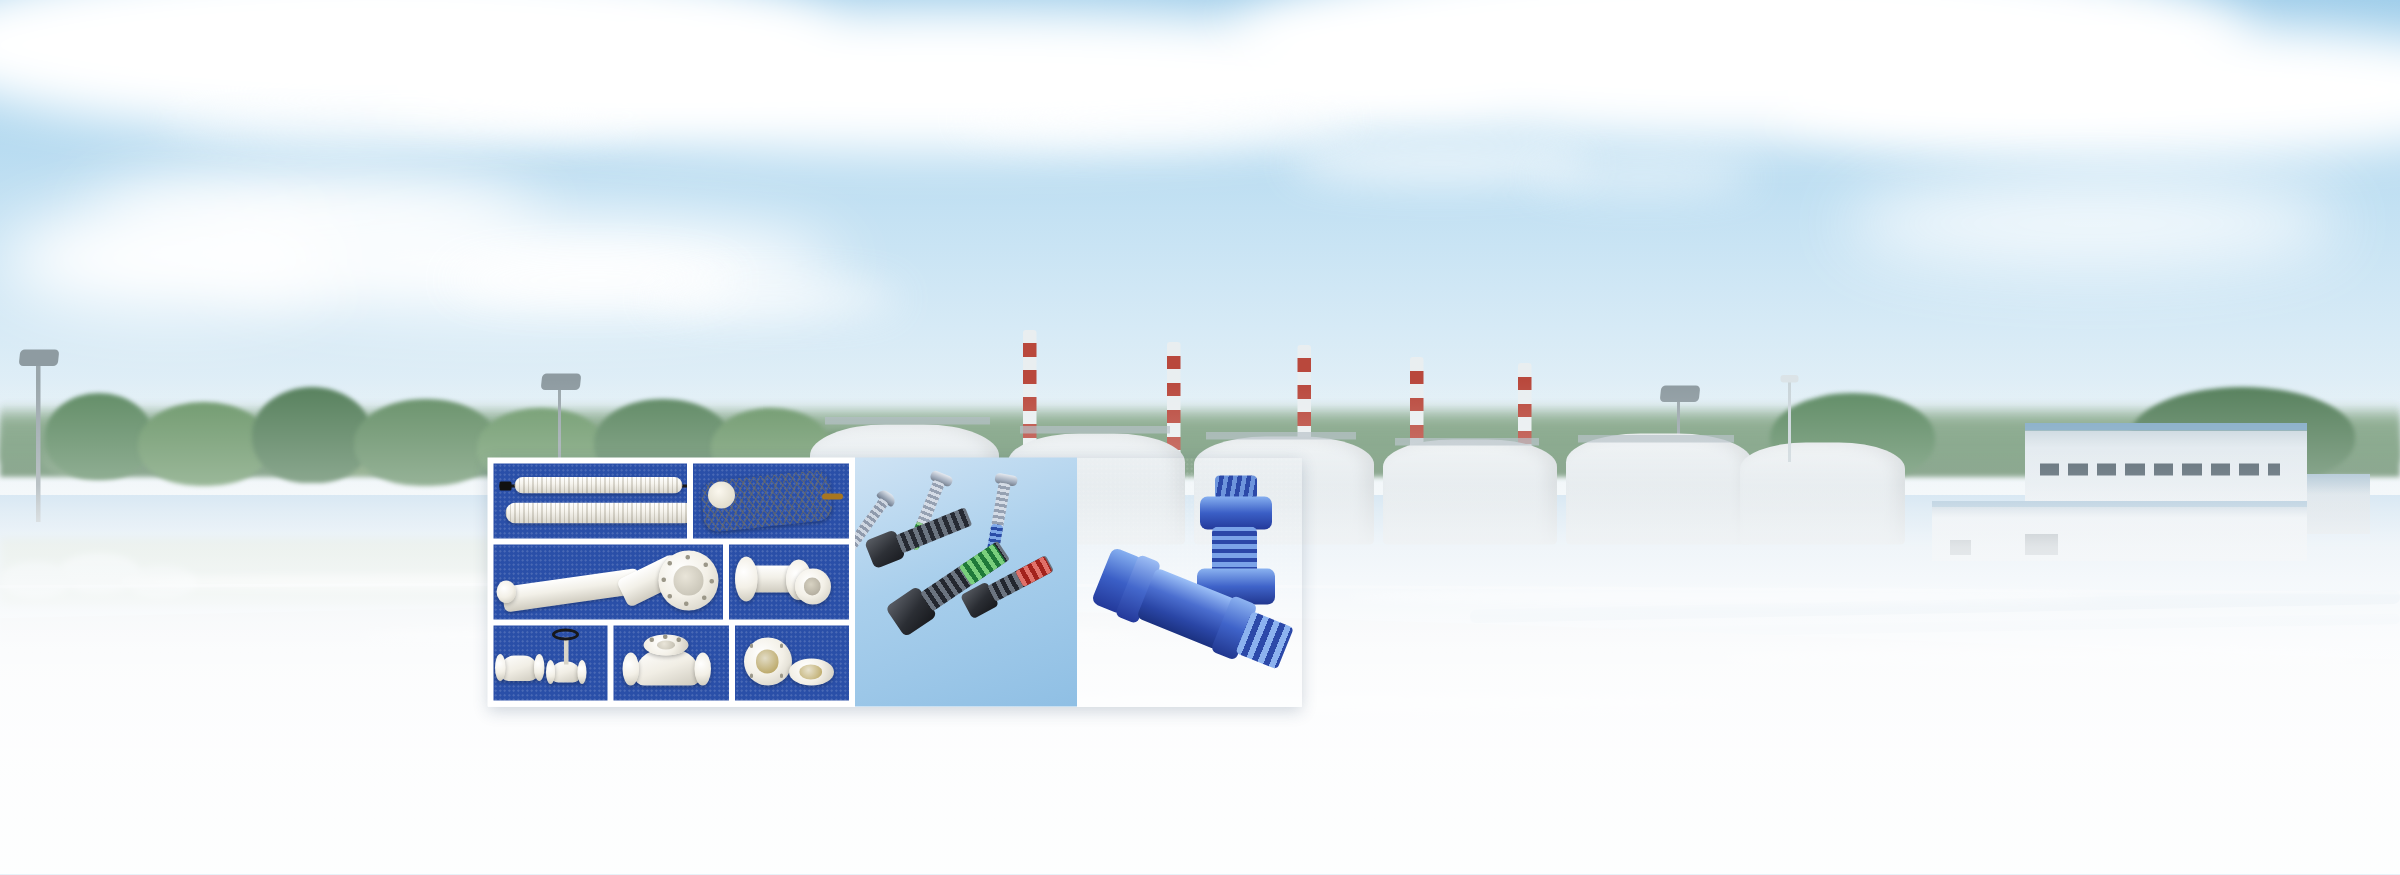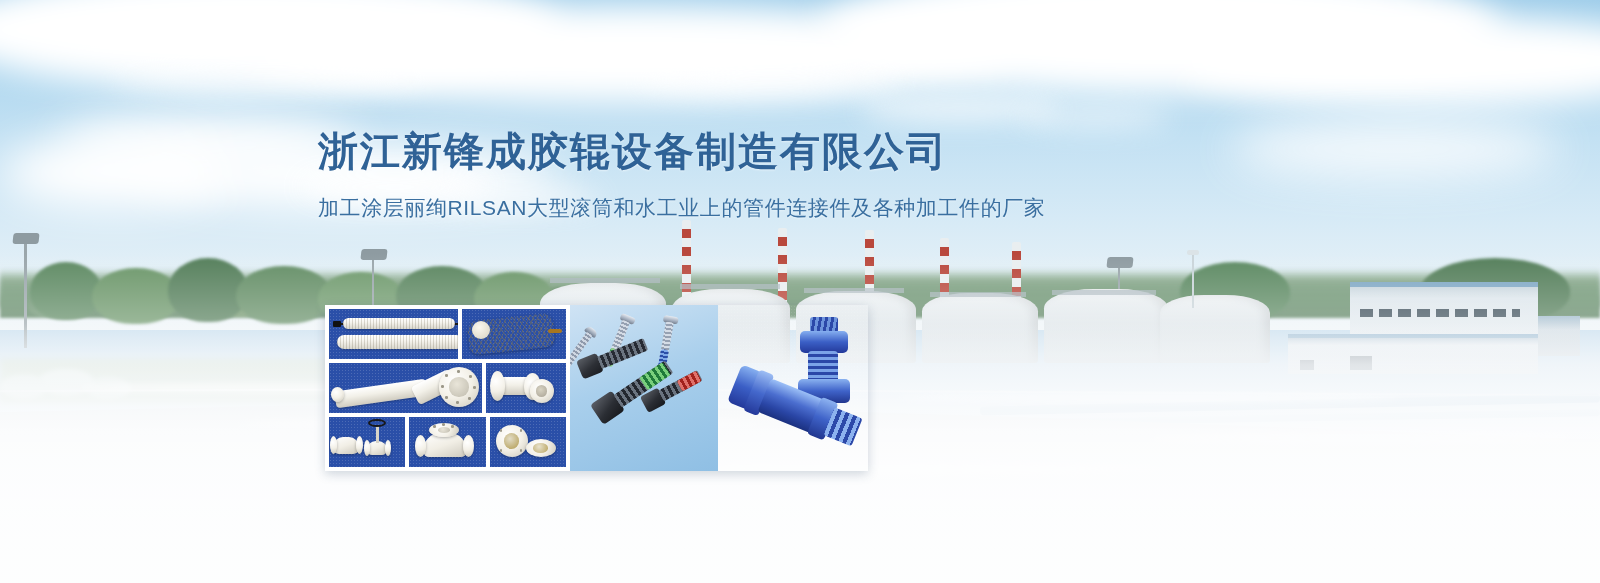--- a/index.html
+++ b/index.html
@@ -237,24 +237,20 @@
   <div class="basinrail"></div>
   <div class="water">
     <div class="waterstreak" style="left:80px;  top:60px;  width:420px; height:10px;"></div>
     <div class="waterstreak" style="left:240px; top:96px;  width:520px; height:9px;  opacity:.8;"></div>
     <div class="waterstreak" style="left:520px; top:140px; width:640px; height:11px; opacity:.7;"></div>
     <div class="waterstreak" style="left:900px; top:70px;  width:500px; height:9px;  opacity:.75;"></div>
     <div class="waterstreak" style="left:1150px;top:110px; width:420px; height:10px; opacity:.6;"></div>
   </div>
   <div class="mist"></div>
 
-  <div class="headline">
-    <div class="title">浙江新锋成胶辊设备制造有限公司</div>
-    <div class="subtitle">加工涂层丽绚RILSAN大型滚筒和水工业上的管件连接件及各种加工件的厂家</div>
-  </div>
 
   <div class="collage">
 
     <div class="panelA">
 
       <div class="rowA r1">
         <div class="cell">
           <div class="shaft" style="left:4px;  top:14px; width:136px;"></div>
           <div class="roller th" style="left:14px; top:9px;  width:112px; height:11px;"></div>
           <div class="roller th" style="left:8px;  top:26px; width:126px; height:14px;"></div>

